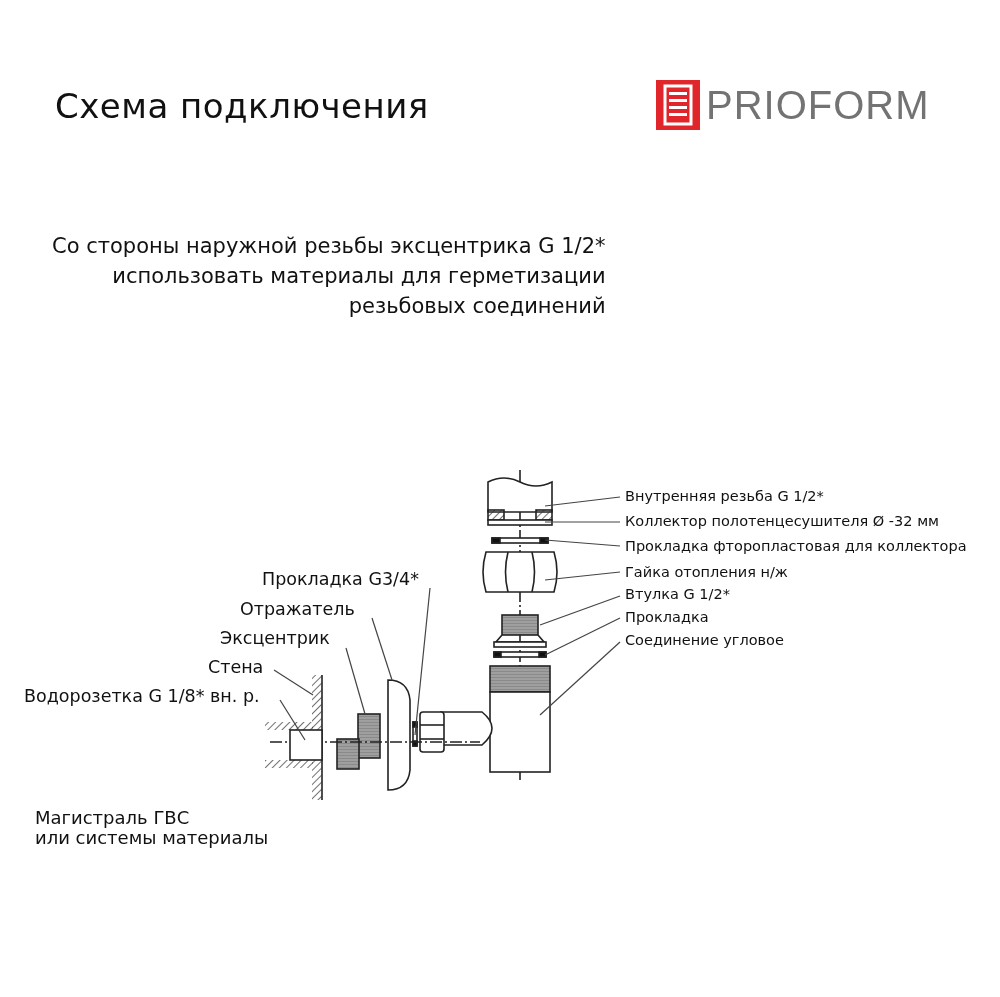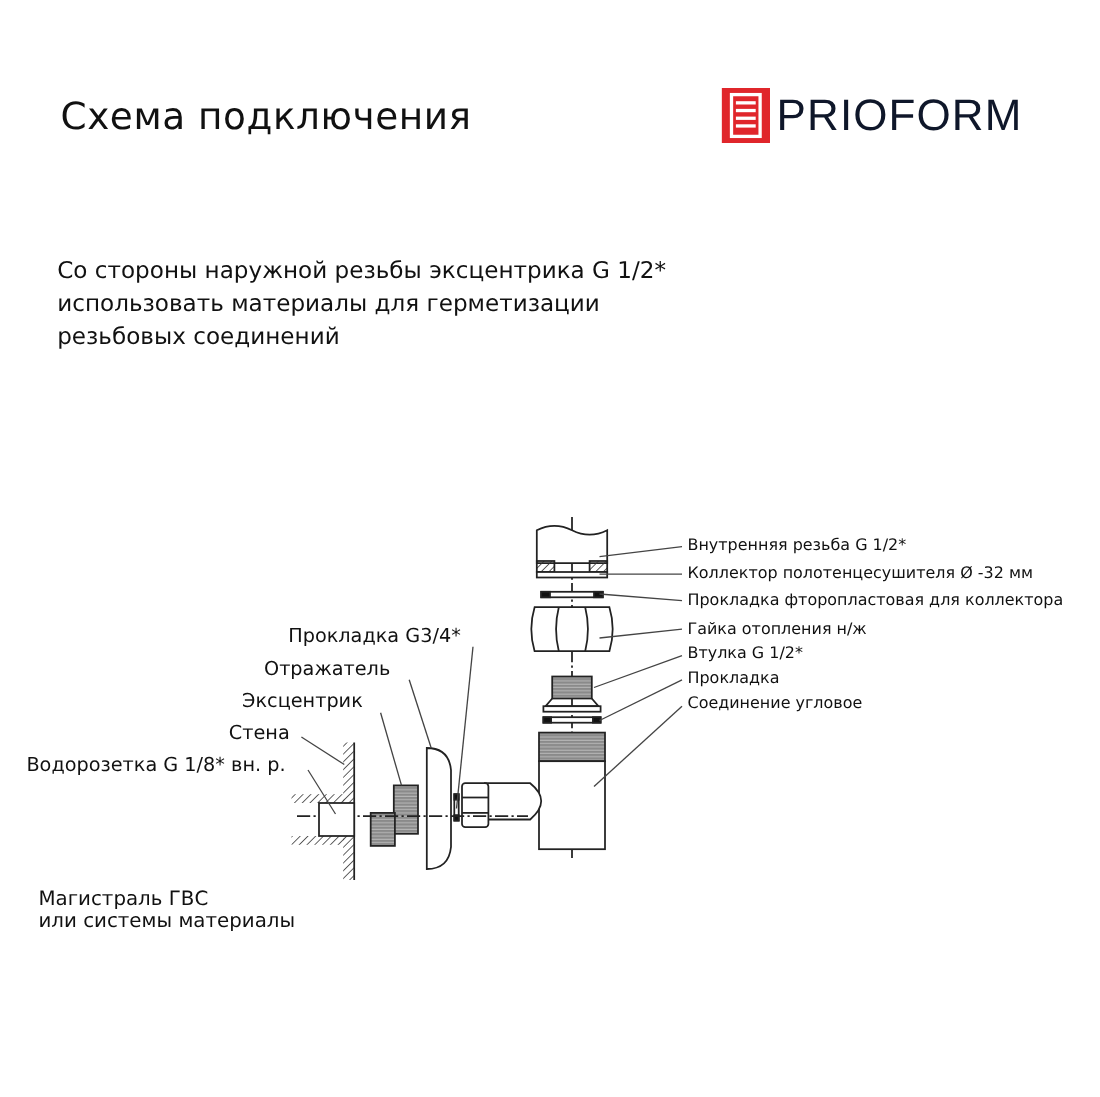--- a/index.html
+++ b/index.html
@@ -1,22 +1,22 @@
 <!DOCTYPE html>
 <html><head>
 <meta charset="utf-8">
 <style>
   html,body{margin:0;padding:0;background:#fff;}
   body{width:1000px;height:997px;position:relative;overflow:hidden;font-family:"DejaVu Sans","Liberation Sans",sans-serif;color:#111;}
   .title{position:absolute;left:55px;top:86px;font-size:34px;letter-spacing:0.5px;font-weight:400;}
   .logo{position:absolute;left:656px;top:80px;display:flex;align-items:center;}
   .logo-box{width:44px;height:50px;}
-  .logo-text{font-family:"Liberation Sans",sans-serif;font-size:40px;letter-spacing:1px;margin-left:6px;color:#0f172a;}
+  .logo-text{font-family:"Liberation Sans",sans-serif;font-size:40px;letter-spacing:1px;margin-left:6px;color:#737373;}
   .note{position:absolute;left:52px;top:231px;font-size:21px;line-height:30px;}
-  .note div{white-space:nowrap;}
+  .note div{white-space:nowrap;text-align:right;}
   .lbl{position:absolute;font-size:14.5px;white-space:nowrap;}
   .lbl-l{font-size:17.5px;}
   svg.diagram{position:absolute;left:0;top:0;}
 </style>
 </head>
 <body>
 
 <div class="title">Схема подключения</div>
 
 <div class="logo">

